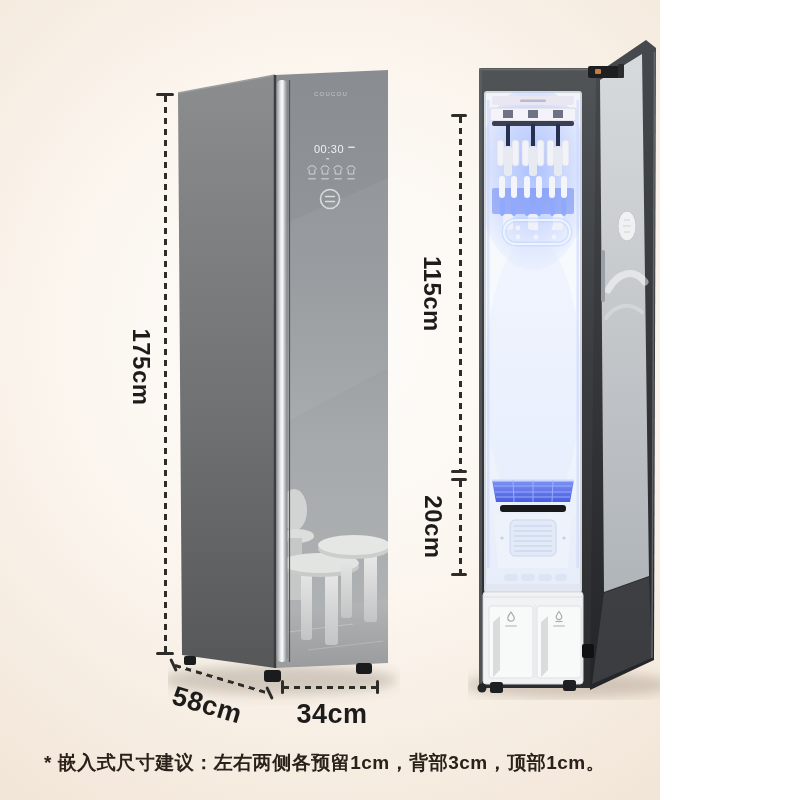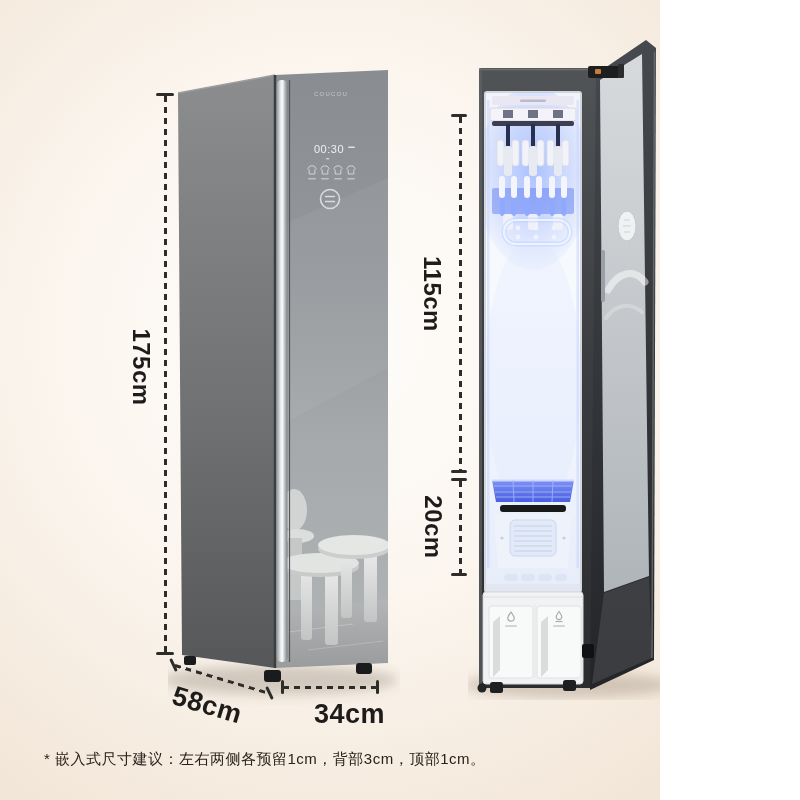--- a/index.html
+++ b/index.html
@@ -13,21 +13,21 @@
   
   .dim-line-v{position:absolute;width:2.5px;
     background:repeating-linear-gradient(to bottom,#2e2c29 0 6px,transparent 6px 11px);}
   .dim-line-h{position:absolute;height:2.5px;
     background:repeating-linear-gradient(to right,#2e2c29 0 6px,transparent 6px 11px);}
   .dim-cap-h{position:absolute;height:3px;background:#2e2c29;border-radius:1.5px;}
   .dim-cap-v{position:absolute;width:3px;background:#2e2c29;border-radius:1.5px;}
   .dim-label{position:absolute;font-weight:700;color:#1e1c1a;text-align:center;
     letter-spacing:.5px;white-space:nowrap;}
   .dim-label.vert{transform:rotate(90deg);}
-  .footnote{position:absolute;left:44px;top:750px;font-size:15px;font-weight:400;
+  .footnote{position:absolute;left:44px;top:750px;font-size:19px;font-weight:700;
     color:#2a211a;letter-spacing:.5px;white-space:nowrap;}
 </style>
 </head>
 <body>
 
 <div class="stage">
 
   <svg style="position:absolute;left:168px;top:58px;" width="232" height="648" viewBox="0 0 232 648">
     <defs>
       <linearGradient id="gSide" x1="0" y1="0" x2="0" y2="1">
@@ -348,16 +348,16 @@
   <div class="dim-label vert" style="left:393px;top:512px;width:80px;height:30px;line-height:30px;font-size:24px;">20cm</div>
 
   <div class="dim-line-h" style="left:175px;top:664px;width:99px;transform:rotate(16.5deg);transform-origin:left center;"></div>
   <div class="dim-cap-v" style="left:172px;top:658px;height:14px;transform:rotate(-25deg);"></div>
   <div class="dim-cap-v" style="left:268px;top:686px;height:14px;transform:rotate(-25deg);"></div>
   <div class="dim-label" style="left:162px;top:690px;width:90px;font-size:27px;transform:rotate(16.5deg);">58cm</div>
 
   <div class="dim-line-h" style="left:283px;top:686px;width:94px;"></div>
   <div class="dim-cap-v" style="left:281px;top:680px;height:14px;"></div>
   <div class="dim-cap-v" style="left:376px;top:680px;height:14px;"></div>
-  <div class="dim-label" style="left:295px;top:699px;width:90px;font-size:27px;text-align:right;">34cm</div>
+  <div class="dim-label" style="left:287px;top:699px;width:90px;font-size:27px;">34cm</div>
 
   <div class="footnote">* 嵌入式尺寸建议：左右两侧各预留1cm，背部3cm，顶部1cm。</div>
 </div>
 
 </body></html>

